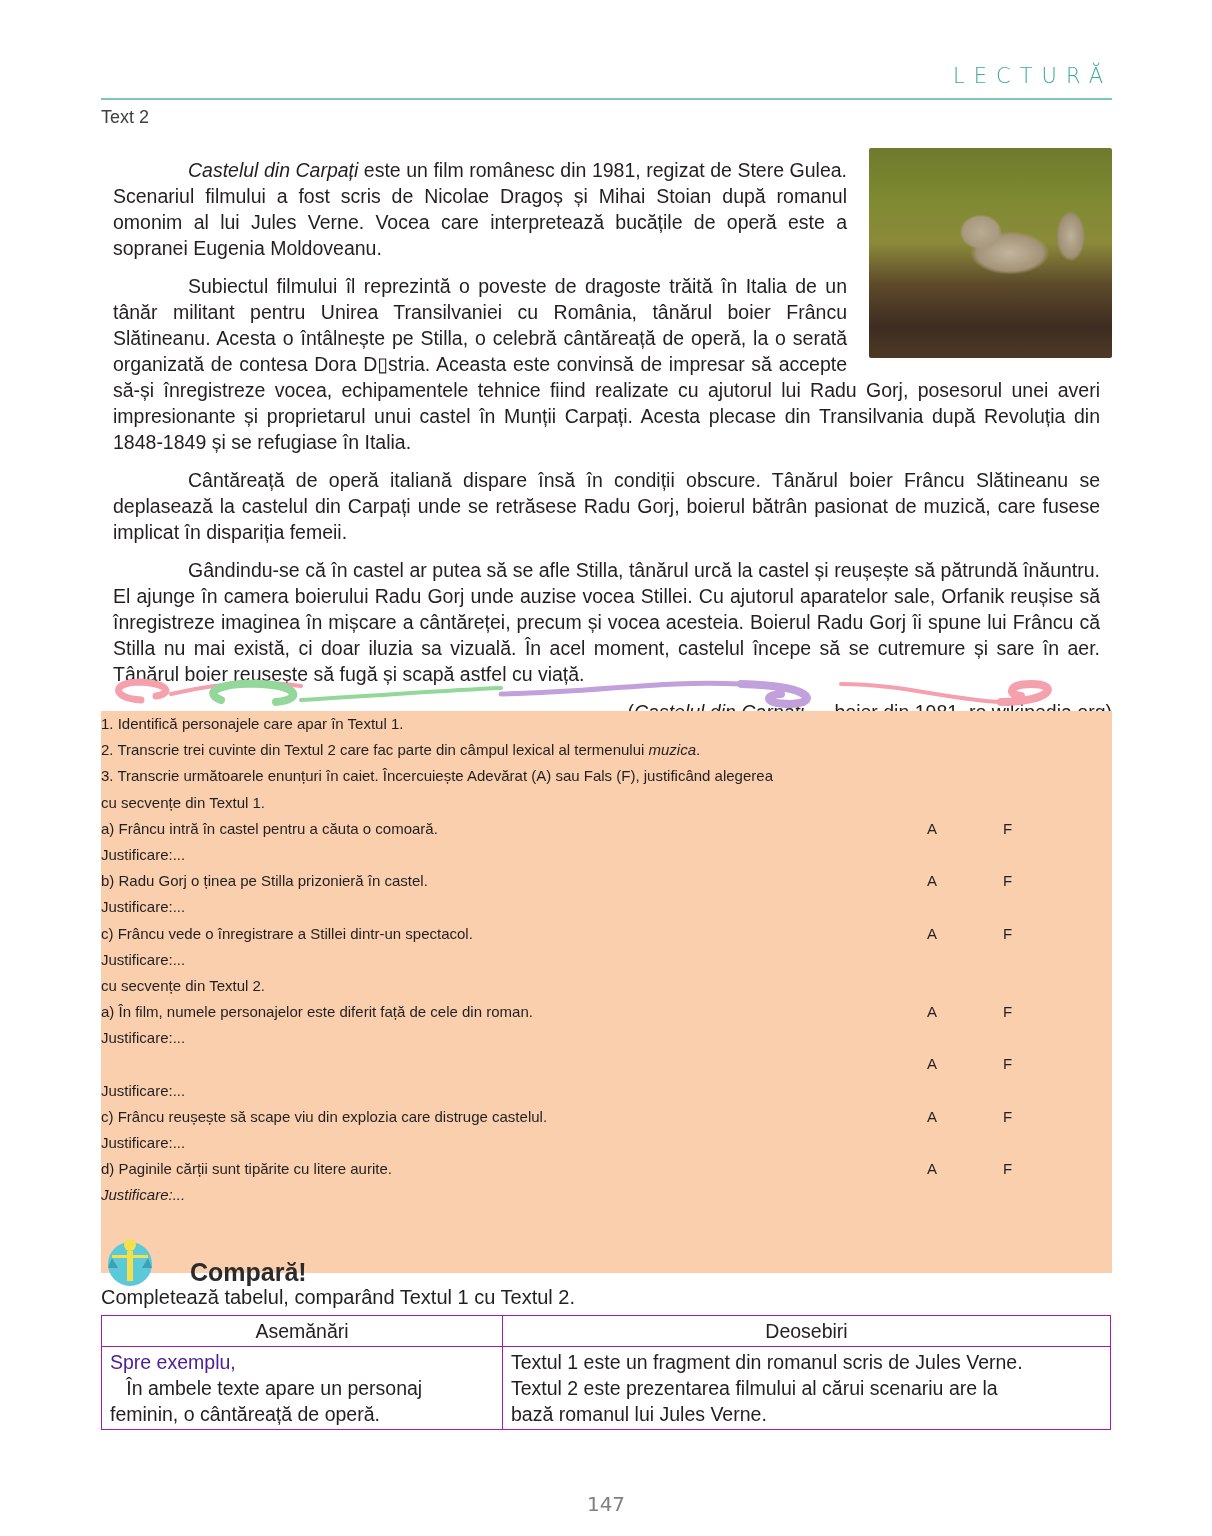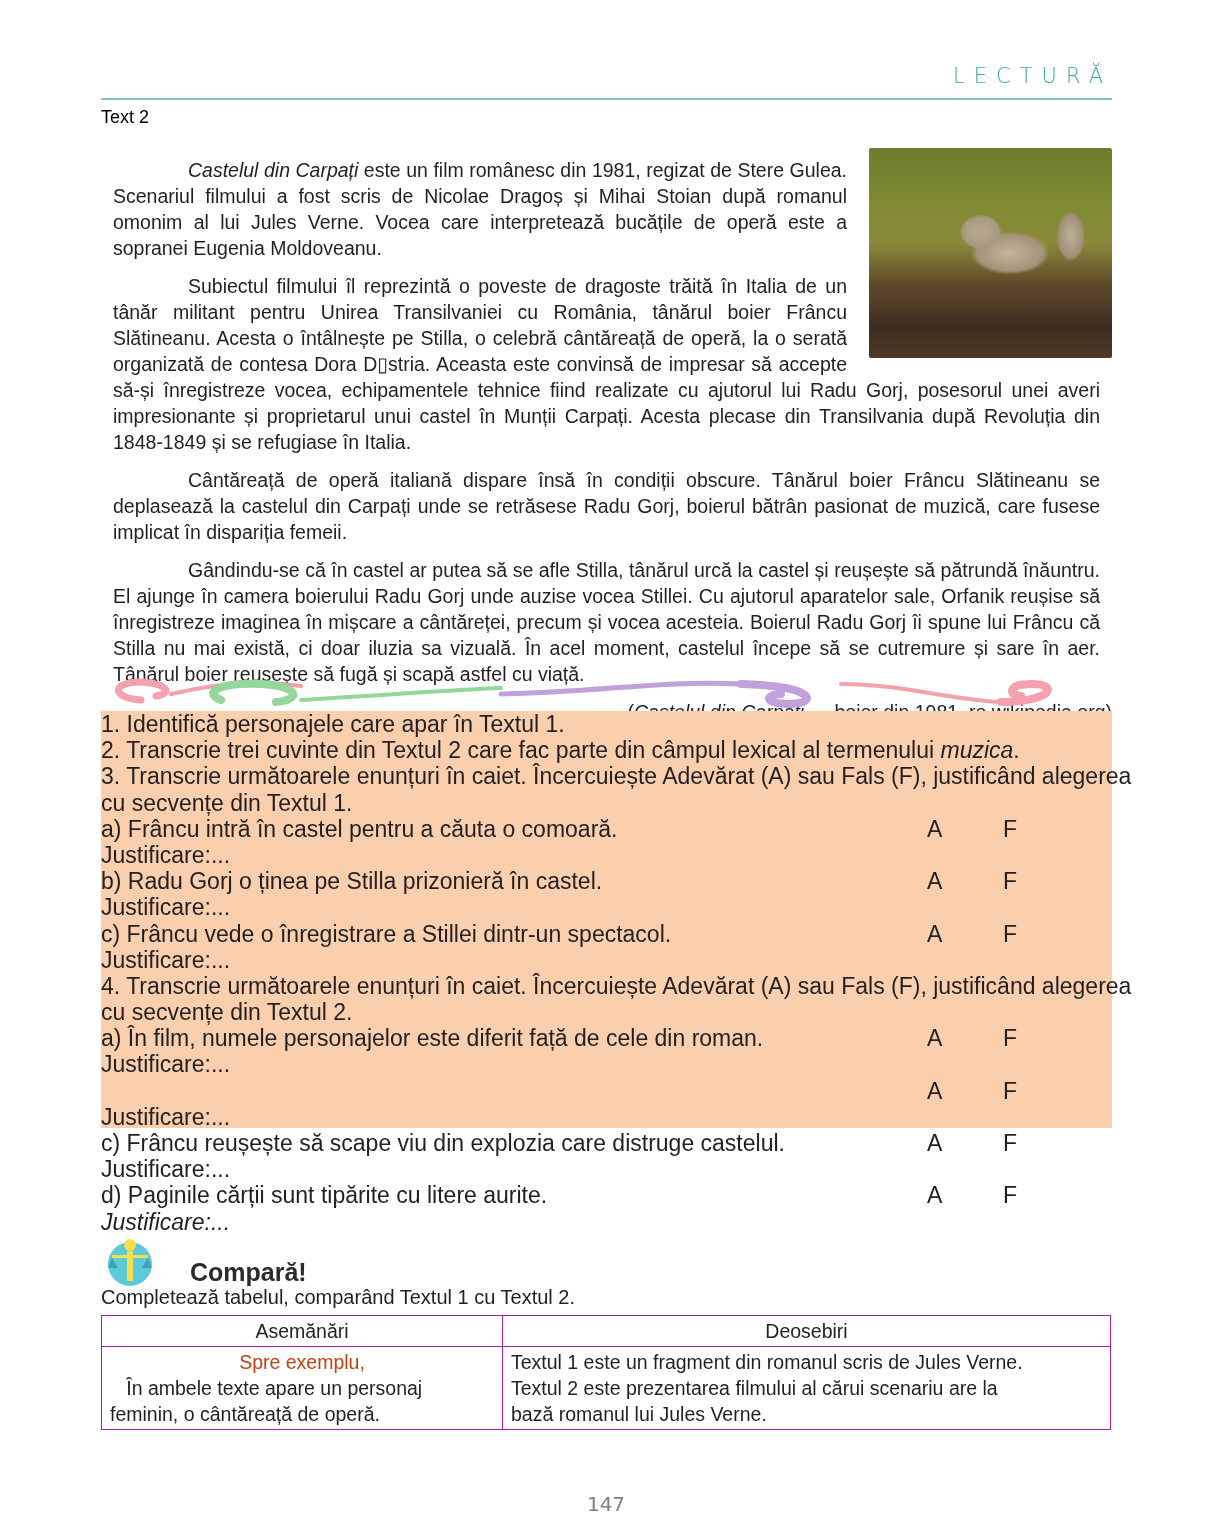--- a/index.html
+++ b/index.html
@@ -1,46 +1,46 @@
 <!DOCTYPE html>
 <html><head>
 <meta charset="utf-8">
 <style>
   html, body { margin: 0; padding: 0; background: #ffffff; }
   body { width: 1212px; height: 1536px; position: relative; overflow: hidden;
          font-family: "Liberation Sans", sans-serif; color: #231f20; }
   .header-title { position: absolute; top: 64px; right: 100px; font-size: 21px;
          letter-spacing: 9px; color: #3aa89f; font-family: "DejaVu Sans", sans-serif; font-weight: 300; }
   .header-rule { position: absolute; top: 98px; left: 101px; width: 1011px; height: 2px; background: #7cc5bf; }
-  .text-label { position: absolute; top: 107px; left: 101px; font-size: 18px; color: #000000; }
+  .text-label { position: absolute; top: 107px; left: 101px; font-size: 18px; color: #404040; }
   .article { position: absolute; top: 145px; left: 101px; width: 1011px;
          font-size: 19.5px; line-height: 26px; text-align: justify; }
   .article p { margin: 12px; text-indent: 75px; }
   .photo { float: right; width: 243px; height: 210px; margin: 3px 0 4px 22px; border-radius: 2px;
          background:
            radial-gradient(ellipse 30px 25px at 46% 40%, #b8ab93 0%, #a89a80 60%, transparent 70%),
            radial-gradient(ellipse 55px 30px at 58% 50%, #c2b59d 0%, #a49378 60%, transparent 72%),
            radial-gradient(ellipse 20px 35px at 83% 42%, #beb198 0%, #9f9077 60%, transparent 72%),
            linear-gradient(180deg, #6f7a2e 0%, #7f8a32 25%, #8b8a3a 45%, #5d4a2a 65%, #3e2c22 85%, #4d3a25 100%); }
   .citation { text-align: right; }
   .ornament { position: absolute; top: 672px; left: 101px; width: 1011px; height: 40px; }
-  .exercises { position: absolute; top: 711px; left: 101px; width: 1011px; height: 417px;
-         background: #f9cfae; font-size: 23px; line-height: 26.2px; }
+  .exercises { position: absolute; top: 711px; left: 101px; width: 1011px; height: 562px;
+         background: #f9cfae; font-size: 15px; line-height: 26.2px; }
   .ex-line { white-space: nowrap; position: relative; height: 26.2px; }
   .ex-sub { }
   .af { position: absolute; top: 0; }
   .af-a { left: 826px; } .af-f { left: 902px; }
   .italic { font-style: italic; }
   .compare-icon { position: absolute; top: 1236px; left: 104px; width: 52px; height: 52px; }
   .compare-title { position: absolute; top: 1258px; left: 190px; font-size: 25px; font-weight: bold; color: #2b2b2b; text-align: right; }
   .compare-instr { position: absolute; top: 1286px; left: 101px; font-size: 20px; }
   table.cmp { position: absolute; top: 1315px; left: 101px; width: 1010px; border-collapse: collapse; font-size: 19.5px; }
   table.cmp td, table.cmp th { border: 1px solid #a21caf; padding: 2px 8px; vertical-align: top; font-weight: normal; line-height: 26px; }
   table.cmp th { text-align: center; }
-  .orange { color: #c2410c; text-align: center; }
+  .orange { color: #4c1d95; }
   .page-num { position: absolute; top: 1492px; left: 0; width: 1212px; text-align: center; font-size: 20px; color: #808080;
          font-family: "DejaVu Sans", sans-serif; }
 </style>
 </head>
 <body>
 
 <div class="header-title">LECTURĂ</div>
 <div class="header-rule"></div>
 <div class="text-label">Text 2</div>
 
@@ -70,21 +70,20 @@
   <div class="ex-line">3. Transcrie următoarele enunțuri în caiet. Încercuiește Adevărat (A) sau Fals (F), justificând alegerea</div>
   <div class="ex-line">cu secvențe din Textul 1.</div>
 
   <div class="ex-line ex-sub"><span>a) Frâncu intră în castel pentru a căuta o comoară.</span><span class="af af-a">A</span><span class="af af-f">F</span></div>
   <div class="ex-line ex-sub">Justificare:...</div>
   <div class="ex-line ex-sub"><span>b) Radu Gorj o ținea pe Stilla prizonieră în castel.</span><span class="af af-a">A</span><span class="af af-f">F</span></div>
   <div class="ex-line ex-sub">Justificare:...</div>
   <div class="ex-line ex-sub"><span>c) Frâncu vede o înregistrare a Stillei dintr-un spectacol.</span><span class="af af-a">A</span><span class="af af-f">F</span></div>
   <div class="ex-line ex-sub">Justificare:...</div>
 
-  <div class="ex-line">4. Transcrie următoarele enunțuri în caiet. Încercuiește Adevărat (A) sau Fals (F), justificând alegerea</div>
   <div class="ex-line">cu secvențe din Textul 2.</div>
 
   <div class="ex-line ex-sub"><span>a) În film, numele personajelor este diferit față de cele din roman.</span><span class="af af-a">A</span><span class="af af-f">F</span></div>
   <div class="ex-line ex-sub">Justificare:...</div>
   <div class="ex-line ex-sub"><span class="af af-a">A</span><span class="af af-f">F</span></div>
   <div class="ex-line ex-sub">Justificare:...</div>
   <div class="ex-line ex-sub"><span>c) Frâncu reușește să scape viu din explozia care distruge castelul.</span><span class="af af-a">A</span><span class="af af-f">F</span></div>
   <div class="ex-line ex-sub">Justificare:...</div>
   <div class="ex-line ex-sub"><span>d) Paginile cărții sunt tipărite cu litere aurite.</span><span class="af af-a">A</span><span class="af af-f">F</span></div>
   <div class="ex-line ex-sub italic">Justificare:...</div>

